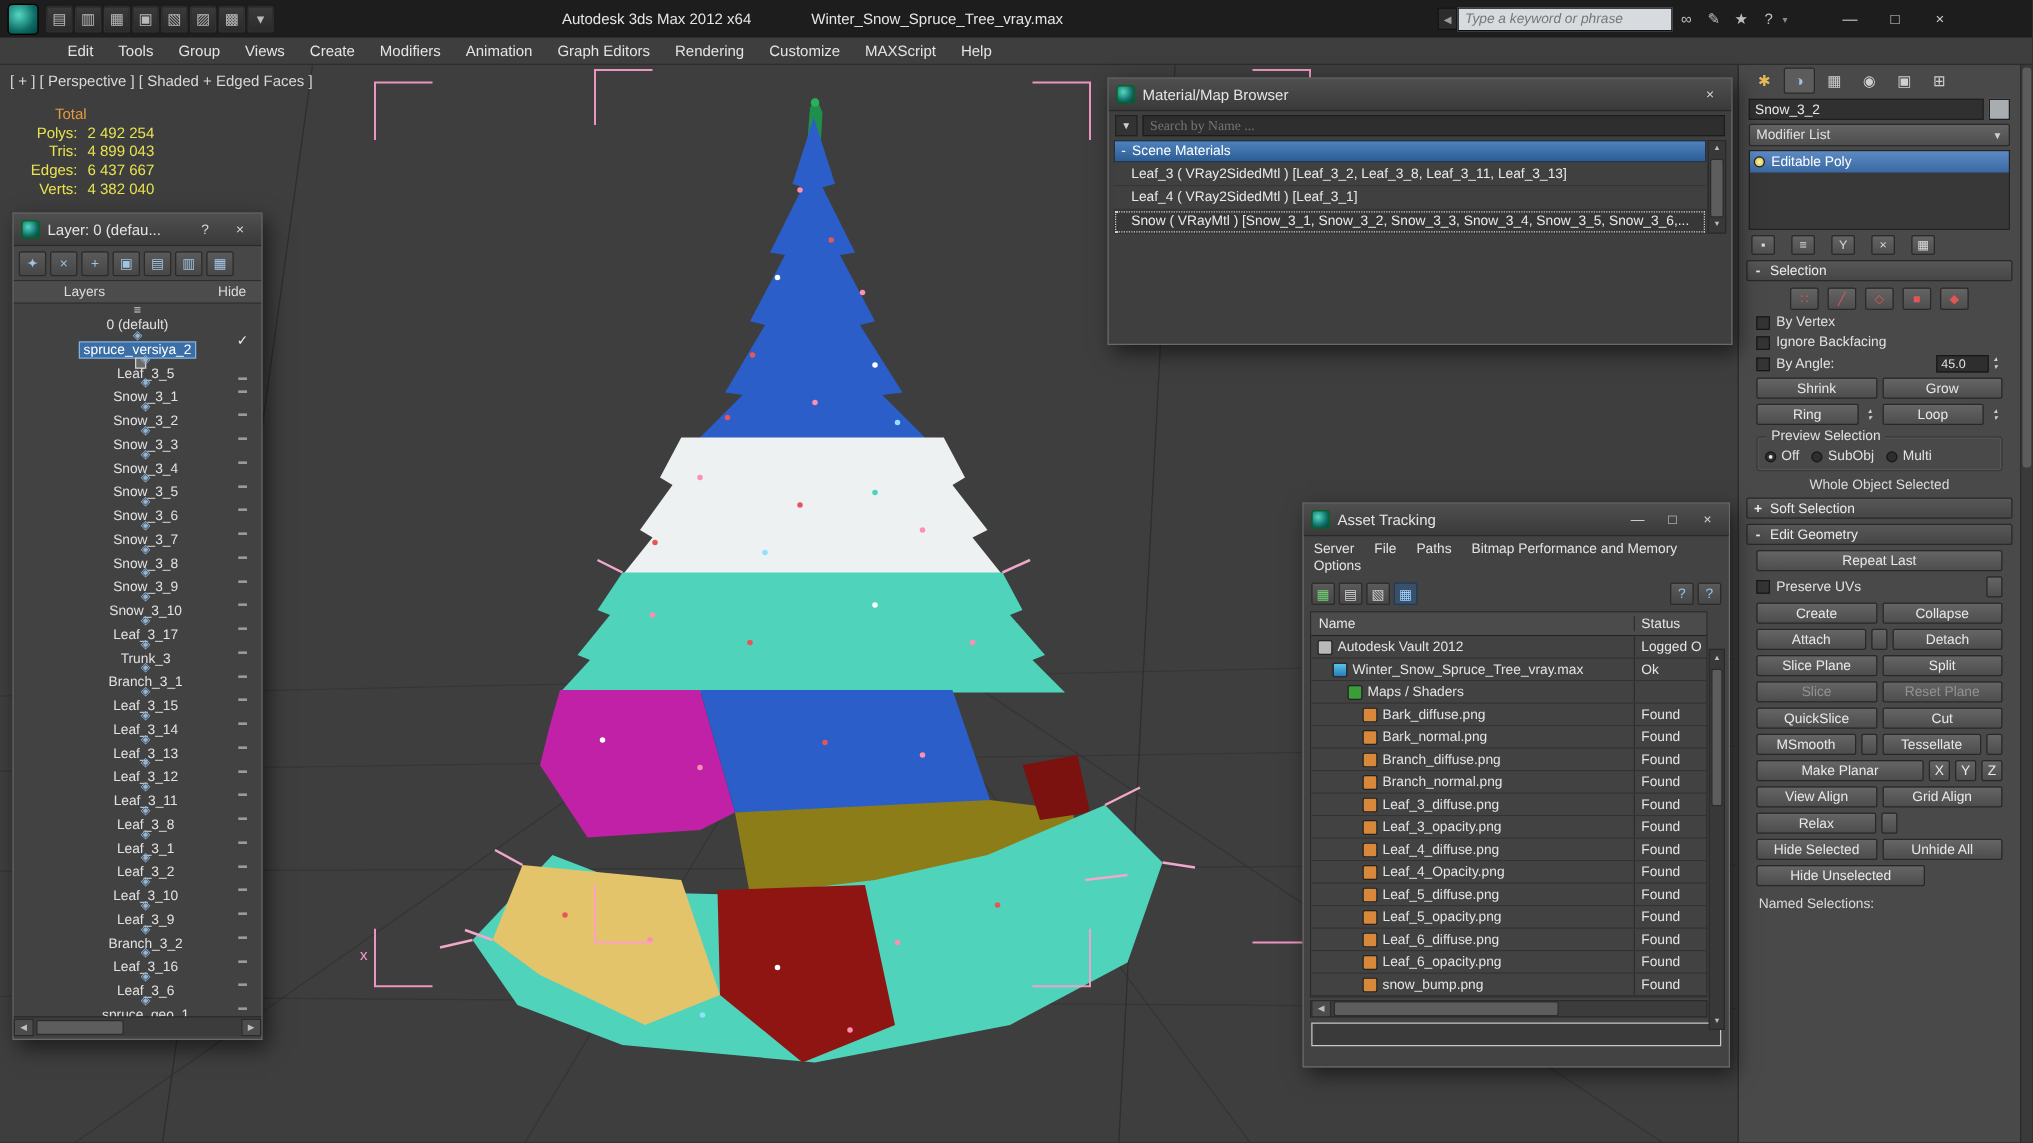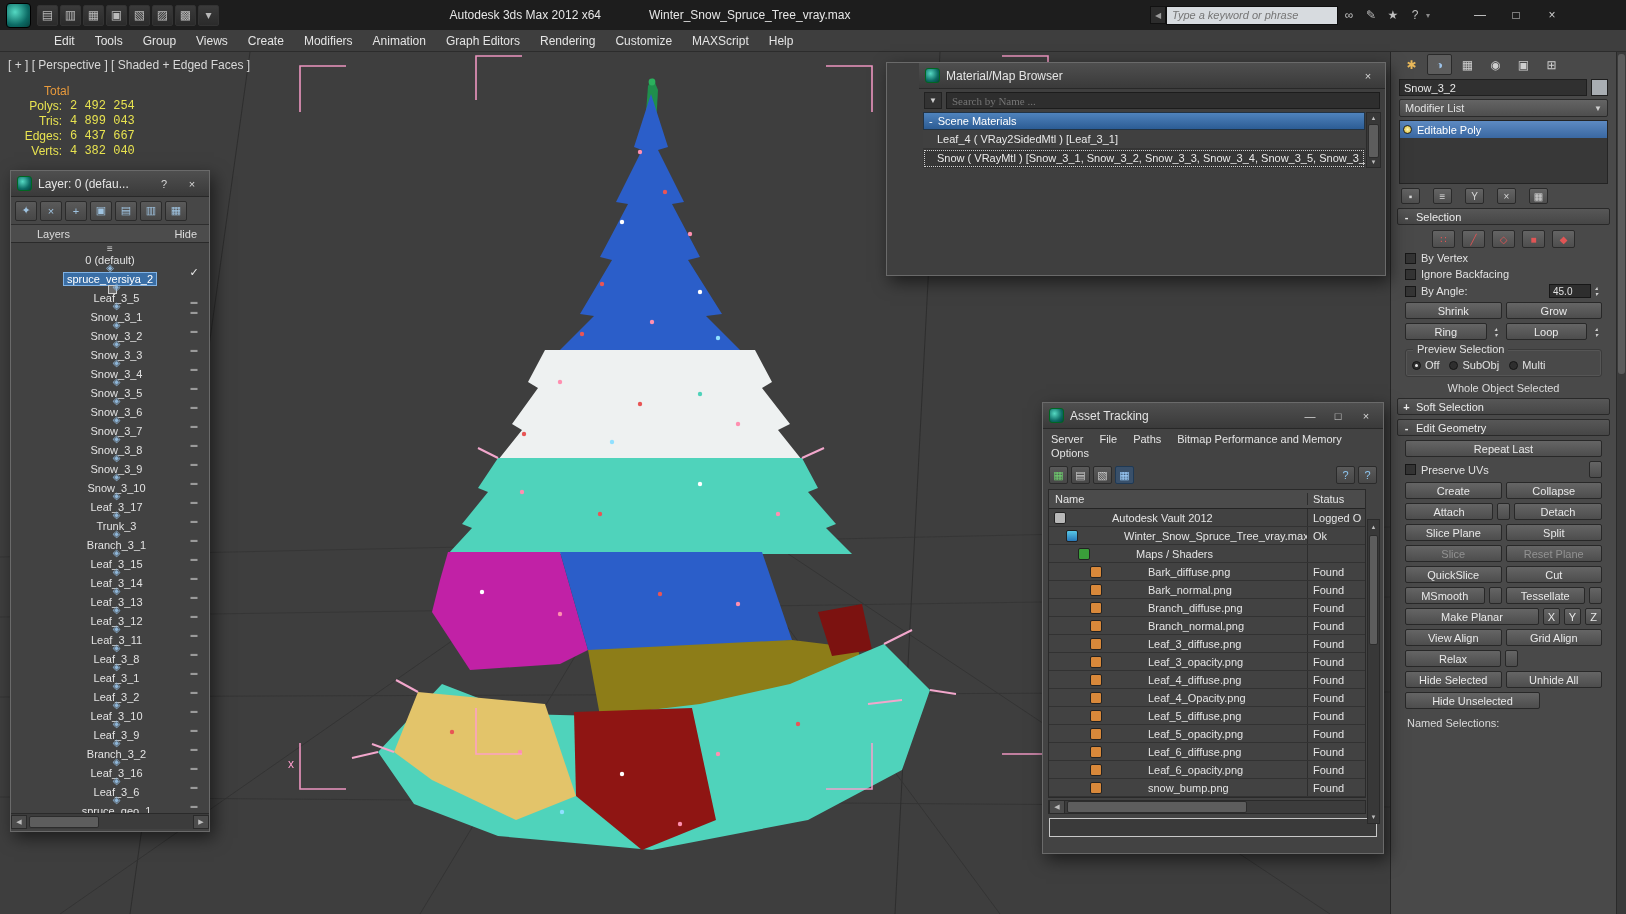--- a/index.html
+++ b/index.html
@@ -29,59 +29,59 @@
 
   
   .workspace { position:relative; width:1626px; height:862px; }
   .viewport { position:absolute; left:0; top:0; width:1390px; height:862px; background:#3e3e3e; overflow:hidden; }
   .vp-svg { position:absolute; left:0; top:0; }
   .vp-label { position:absolute; left:8px; top:6px; font-size:12px; color:#d8d8d8; z-index:3; }
   .vp-stats { position:absolute; left:14px; top:32px; z-index:3; font-size:12px; line-height:15px; }
   .vp-stats .total { color:#e89a3c; margin-left:30px; }
   .stat-row { display:flex; color:#e8e350; }
   .stat-label { width:48px; text-align:right; }
-  .stat-value { margin-left:8px;font-family:Liberation Mono, monospace; }
+  .stat-value { margin-left:8px; }
 
   
   .fwin { position:absolute; background:#434343; border:1px solid #6a6a6a; box-shadow:4px 6px 16px rgba(0,0,0,.55); color:#e4e4e4; z-index:5; }
   .fwin-title { height:26px; display:flex; align-items:center; gap:6px; padding:0 6px;
     background:linear-gradient(#4f4f4f,#3a3a3a); border-bottom:1px solid #282828; font-size:12px; }
   .fwin-logo { width:15px; height:15px; flex:none; border-radius:3px;
     background:radial-gradient(circle at 35% 35%, #55d8c2, #0c6a64 62%, #06413d); border:1px solid #062; }
   .fwin-title .sp { flex:1; }
   .fwin-btn { width:22px; height:18px; display:flex; align-items:center; justify-content:center; color:#d8d8d8; font-size:11px; }
 
   
   .layer-dialog { left:10px; top:118px; width:200px; height:662px; }
   .ld-toolbar { height:28px; display:flex; align-items:center; gap:3px; padding:0 4px; border-bottom:1px solid #2e2e2e; background:#474747; }
   .ld-tool { width:22px; height:20px; display:flex; align-items:center; justify-content:center; font-size:11px; color:#9fc3e0;
     background:linear-gradient(#5a5a5a,#474747); border:1px solid #2b2b2b; border-radius:2px; }
   .ld-cols { height:18px; display:flex; align-items:center; background:#4c4c4c; border-bottom:1px solid #2a2a2a; font-size:11px; color:#dcdcdc; }
-  .ld-cols .c1 { margin-left:26px; }
+  .ld-cols .c1 { margin-left:40px; }
   .ld-cols .c2 { margin-left:auto; margin-right:12px; }
   .ld-list { height:570px; overflow:hidden; background:#424242; }
   .lrow { display:flex; align-items:center; height:19px; padding:0 3px; font-size:11px; color:#e2e2e2;flex-direction:column; }
   .lrow.lvl1 { padding-left:16px; }
   .lic { width:15px; text-align:center; font-size:10px; flex:none; }
   .lic-list::before { content:"≡"; color:#cfcfcf; }
   .lic-layer::before { content:"◈"; color:#8fb6d8; }
   .llabel { white-space:nowrap; padding:0 3px; }
   .lrow.selected .llabel { background:#3a6ea5; box-shadow:0 0 0 1px #7fb2e5; color:#fff; }
   .lbox { display:none; width:9px; height:9px; border:1px solid #cfcfcf; background:#6a6a6a; margin-left:4px; flex:none; }
   .lrow.hasbox .lbox { display:inline-block; }
   .lmark { margin-left:auto; width:24px; text-align:center; flex:none; }
   .mk-check::after { content:"✓"; color:#ececec; font-size:11px; }
   .mk-dash::after { content:"▬"; color:#9a9a9a; font-size:7px; }
   .ld-hscroll { height:16px; display:flex; align-items:center; background:#3c3c3c; border-top:1px solid #2a2a2a; }
   .scr-btn { width:16px; height:14px; display:flex; align-items:center; justify-content:center; font-size:7px; color:#bdbdbd; background:#4c4c4c; border:1px solid #2a2a2a; }
   .scr-track { flex:1; position:relative; height:14px; }
   .scr-thumb { position:absolute; top:1px; height:12px; background:#5d5d5d; border:1px solid #2c2c2c; border-radius:2px; }
 
   
-  .material-browser { left:886px; top:10px; width:500px; height:214px; background:#3f3f3f;padding-left:32px; }
+  .material-browser { left:886px; top:10px; width:500px; height:214px; background:#3f3f3f; }
   .mb-search-row { display:flex; align-items:center; gap:4px; padding:3px 5px; }
   .mb-dd { width:18px; height:17px; display:flex; align-items:center; justify-content:center; color:#cfcfcf; font-size:8px; background:#333; border:1px solid #222; }
   .mb-search { flex:1; height:17px; background:#2e2e2e; border:1px solid #1c1c1c; color:#cfcfcf; font-size:11px; padding:0 5px; font-family:Liberation Serif, serif; }
   .mb-body { position:relative; margin:0 4px; }
   .mb-group { height:18px; display:flex; align-items:center; gap:5px; padding:0 5px; margin-right:16px;
     background:linear-gradient(#4f83bd,#2c5c94); color:#fff; font-size:11px; border:1px solid #234; }
   .mrow { height:19px; display:flex; align-items:center; padding-left:14px; margin-right:16px;
     background:#404040; border-bottom:1px solid #353535; font-size:11px; color:#e9e9e9; white-space:nowrap; overflow:hidden; }
   .mrow.selected { background:#373737; outline:1px dotted #d0d0d0; outline-offset:-2px; }
   .mb-vscroll { position:absolute; right:0; top:0; bottom:0; width:15px; background:#383838; border:1px solid #2a2a2a; display:flex; flex-direction:column; align-items:center; }
@@ -98,21 +98,21 @@
   .at-tool.green { color:#6fd06f; }
   .at-tool.gray { color:#d0d0d0; }
   .at-tool.pressed { background:#39506a; border-color:#1f3954; color:#9fd0ff; }
   .at-tool.blue { color:#8ec6f0; }
   .at-toolbar .sp { flex:1; }
   .atable { margin:2px 17px 0 5px; border:1px solid #2a2a2a; font-size:11px; }
   .ahead { display:flex; height:19px; background:#4b4b4b; border-bottom:1px solid #242424; color:#e6e6e6; align-items:center; }
   .ahead .hname { flex:1; padding-left:6px; }
   .ahead .hstatus { width:58px; border-left:1px solid #2d2d2d; padding-left:5px; }
   .arow { display:flex; height:18px; align-items:center; background:#424242; border-bottom:1px solid #323232; color:#e4e4e4; }
-  .aname { flex:1; display:flex; align-items:flex-start; overflow:hidden; white-space:nowrap;gap:42px; }
+  .aname { flex:1; display:flex; align-items:flex-start; overflow:hidden; white-space:nowrap; }
   .alvl0 .aname { padding-left:5px; } .alvl1 .aname { padding-left:17px; }
   .alvl2 .aname { padding-left:29px; } .alvl3 .aname { padding-left:41px; }
   .astatus { width:58px; align-self:stretch; display:flex; align-items:center; border-left:1px solid #2d2d2d; padding-left:5px; overflow:hidden; white-space:nowrap; }
   .aic { width:12px; height:12px; margin-right:4px; flex:none; border-radius:2px; border:1px solid #222; }
   .aic-vault { background:#b8b8b8; }
   .aic-max { background:linear-gradient(#58c8e8,#2878b8); }
   .aic-maps { background:#3a9d3a; }
   .aic-png { background:#d8883a; }
   .at-vscroll { position:absolute; right:3px; top:116px; width:13px; height:305px; background:#383838; border:1px solid #2a2a2a; display:flex; flex-direction:column; align-items:center; }
   .at-vscroll .vthumb { width:9px; height:110px; margin-top:2px; background:#5d5d5d; border:1px solid #2c2c2c; border-radius:2px; }
@@ -590,20 +590,23 @@
         <input class="mb-search" placeholder="Search by Name ..." style="">
       </div>
       <div class="mb-body">
         <div class="mb-group">
           <span>-</span>
           <span>Scene Materials</span>
         </div>
         <div>
 
 
+            <div class="mrow">
+              <span>Leaf_3 ( VRay2SidedMtl ) [Leaf_3_2, Leaf_3_8, Leaf_3_11, Leaf_3_13]</span>
+            </div>
 
             <div class="mrow">
               <span>Leaf_4 ( VRay2SidedMtl ) [Leaf_3_1]</span>
             </div>
 
 
 
             <div class="mrow selected">
               <span>Snow ( VRayMtl ) [Snow_3_1, Snow_3_2, Snow_3_3, Snow_3_4, Snow_3_5, Snow_3_6,...</span>
             </div>

